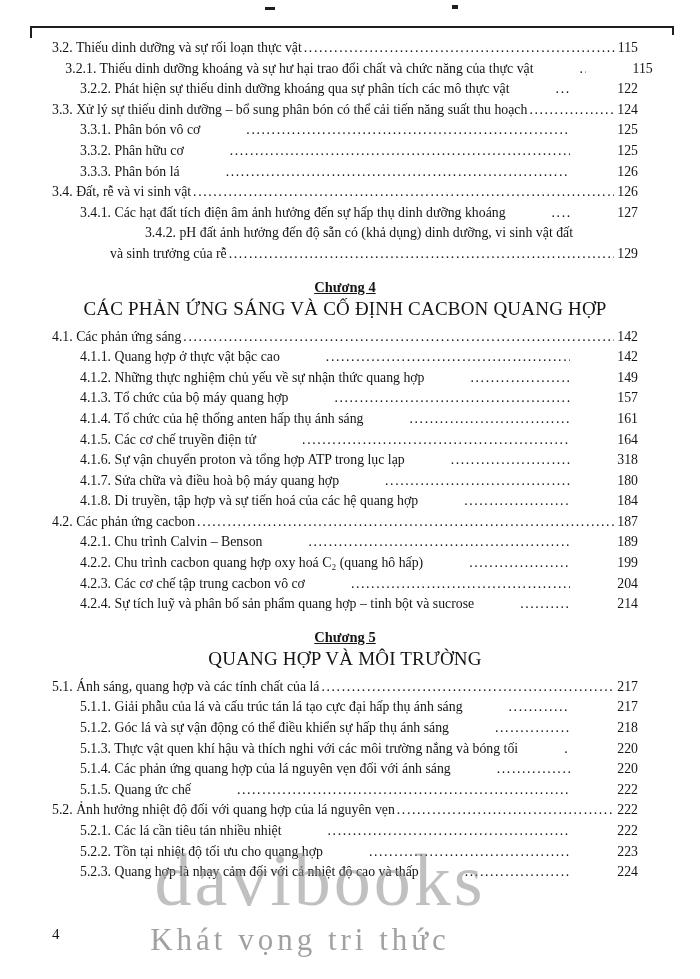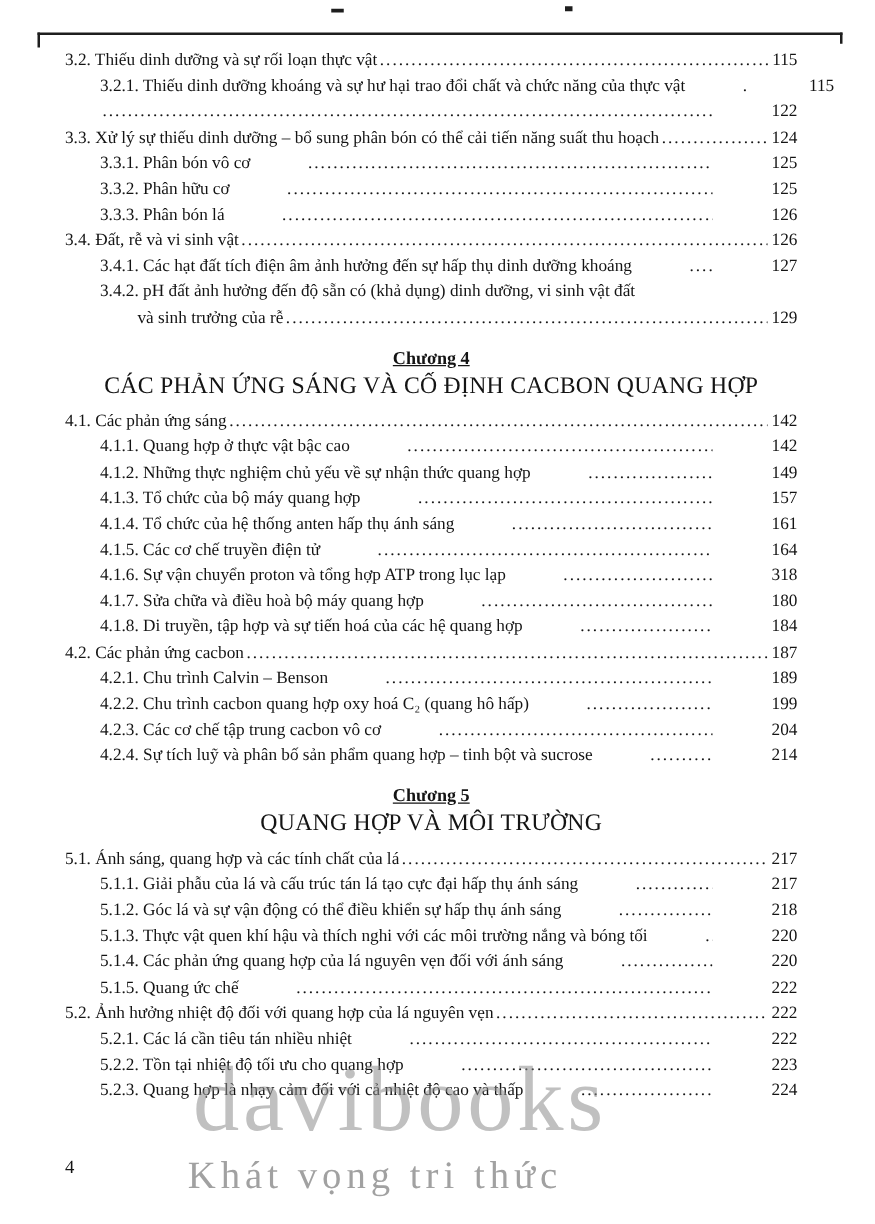--- a/index.html
+++ b/index.html
@@ -14,21 +14,21 @@
   
   .scan-line { position:absolute; top:26px; left:30px; right:26px; height:2px; background:#1e1e1e; }
   .tick { position:absolute; background:#1e1e1e; }
   .t1 { left:265px; top:7px;  width:10px; height:3px; }
   .t2 { left:452px; top:5px;  width:6px;  height:4px; }
   .t3 { left:30px;  top:26px; width:2px;  height:12px; }
   .t4 { right:26px; top:26px; width:2px;  height:9px; }
 
   .page-content { position:absolute; top:38px; left:52px; right:62px; z-index:1; }
 
-  .row { display:flex; align-items:baseline; line-height:20.6px; font-size:13.8px; }
+  .row { display:flex; align-items:baseline; line-height:20.6px; font-size:13.8px;justify-content:center; }
   .row .lbl { flex:0 0 auto; white-space:nowrap; }
   .row .leader { flex:1 1 0; min-width:6px; overflow:hidden; white-space:nowrap; margin:0 3px 0 2px; }
   .row .leader::after {
     content:"..........................................................................................................................................................................";
     letter-spacing:1.6px;
   }
   .row .pg { flex:0 0 auto; white-space:nowrap; }
   .row.l2 { padding-left:28px;gap:44px; }
   .row.cont { padding-left:58px; }
 
@@ -63,20 +63,21 @@
       <span class="lbl">3.2. Thiếu dinh dưỡng và sự rối loạn thực vật</span>
       <span class="leader"></span>
       <span class="pg">115</span>
     </div>
   <div class="row l2">
       <span class="lbl">3.2.1. Thiếu dinh dưỡng khoáng và sự hư hại trao đổi chất và chức năng của thực vật</span>
       <span class="leader"></span>
       <span class="pg">115</span>
     </div>
   <div class="row l2">
+      <span class="lbl">3.2.2. Phát hiện sự thiếu dinh dưỡng khoáng qua sự phân tích các mô thực vật</span>
       <span class="leader"></span>
       <span class="pg">122</span>
     </div>
   <div class="row l1">
       <span class="lbl">3.3. Xử lý sự thiếu dinh dưỡng – bổ sung phân bón có thể cải tiến năng suất thu hoạch</span>
       <span class="leader"></span>
       <span class="pg">124</span>
     </div>
   <div class="row l2">
       <span class="lbl">3.3.1. Phân bón vô cơ</span>

